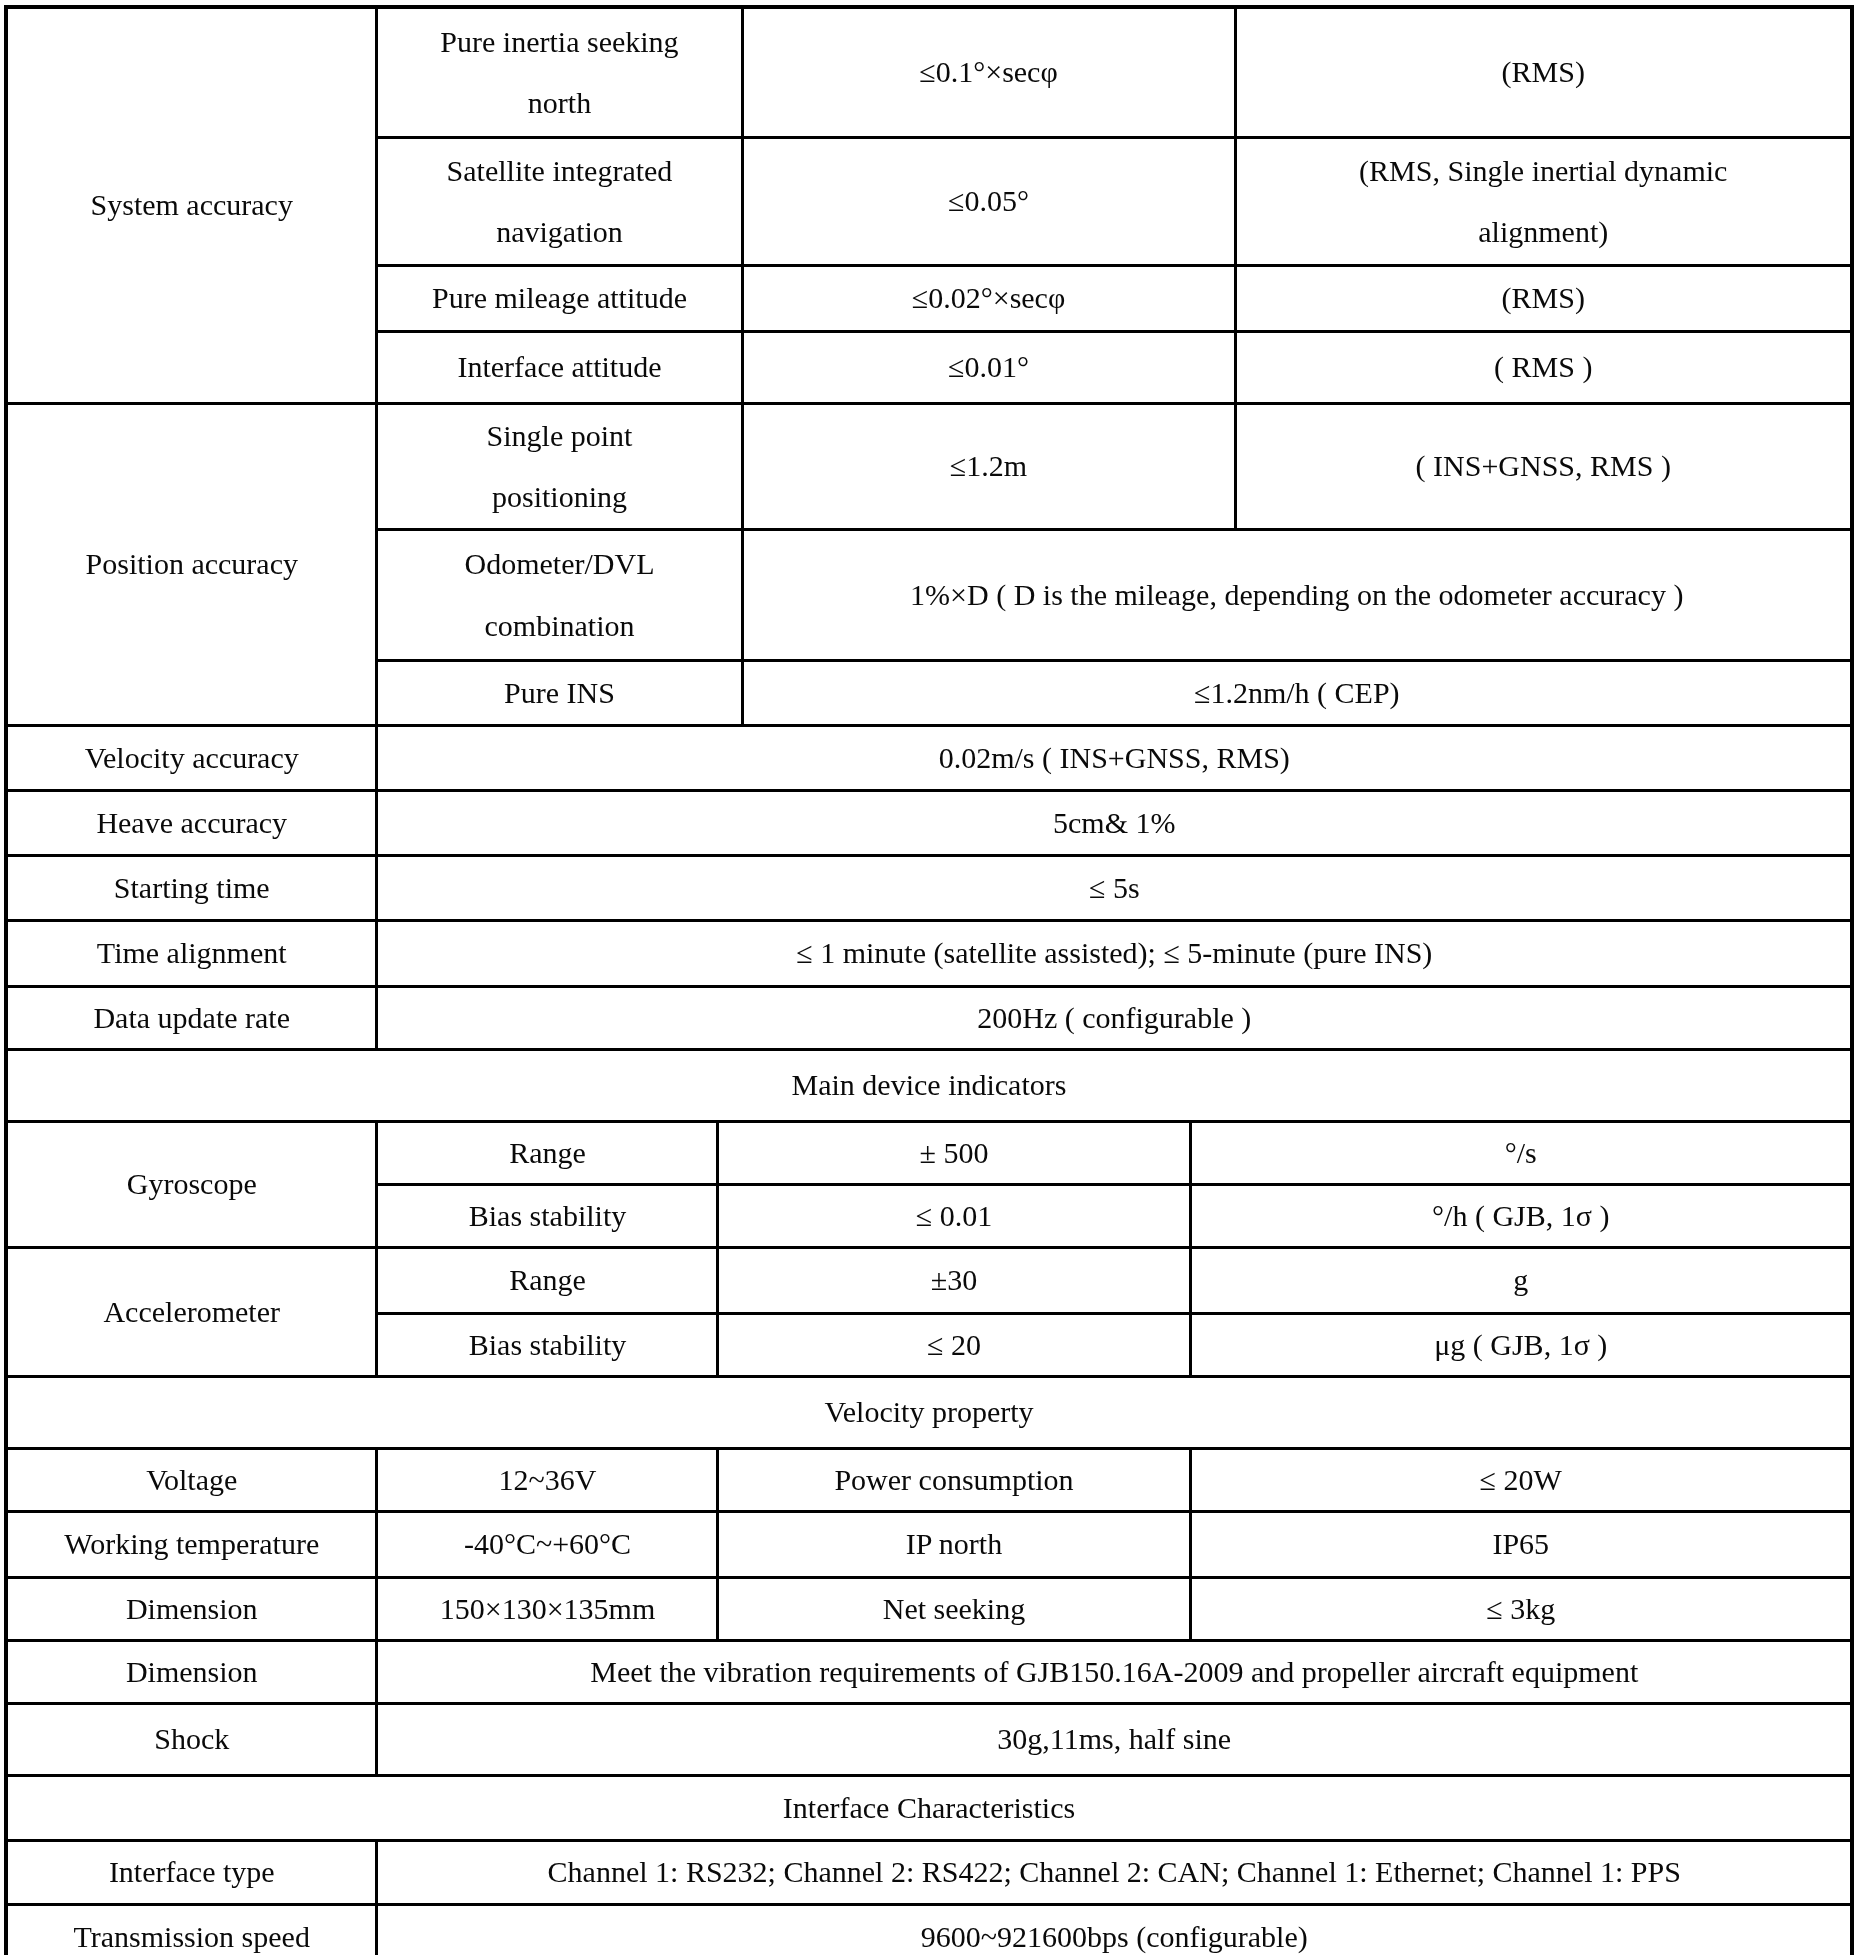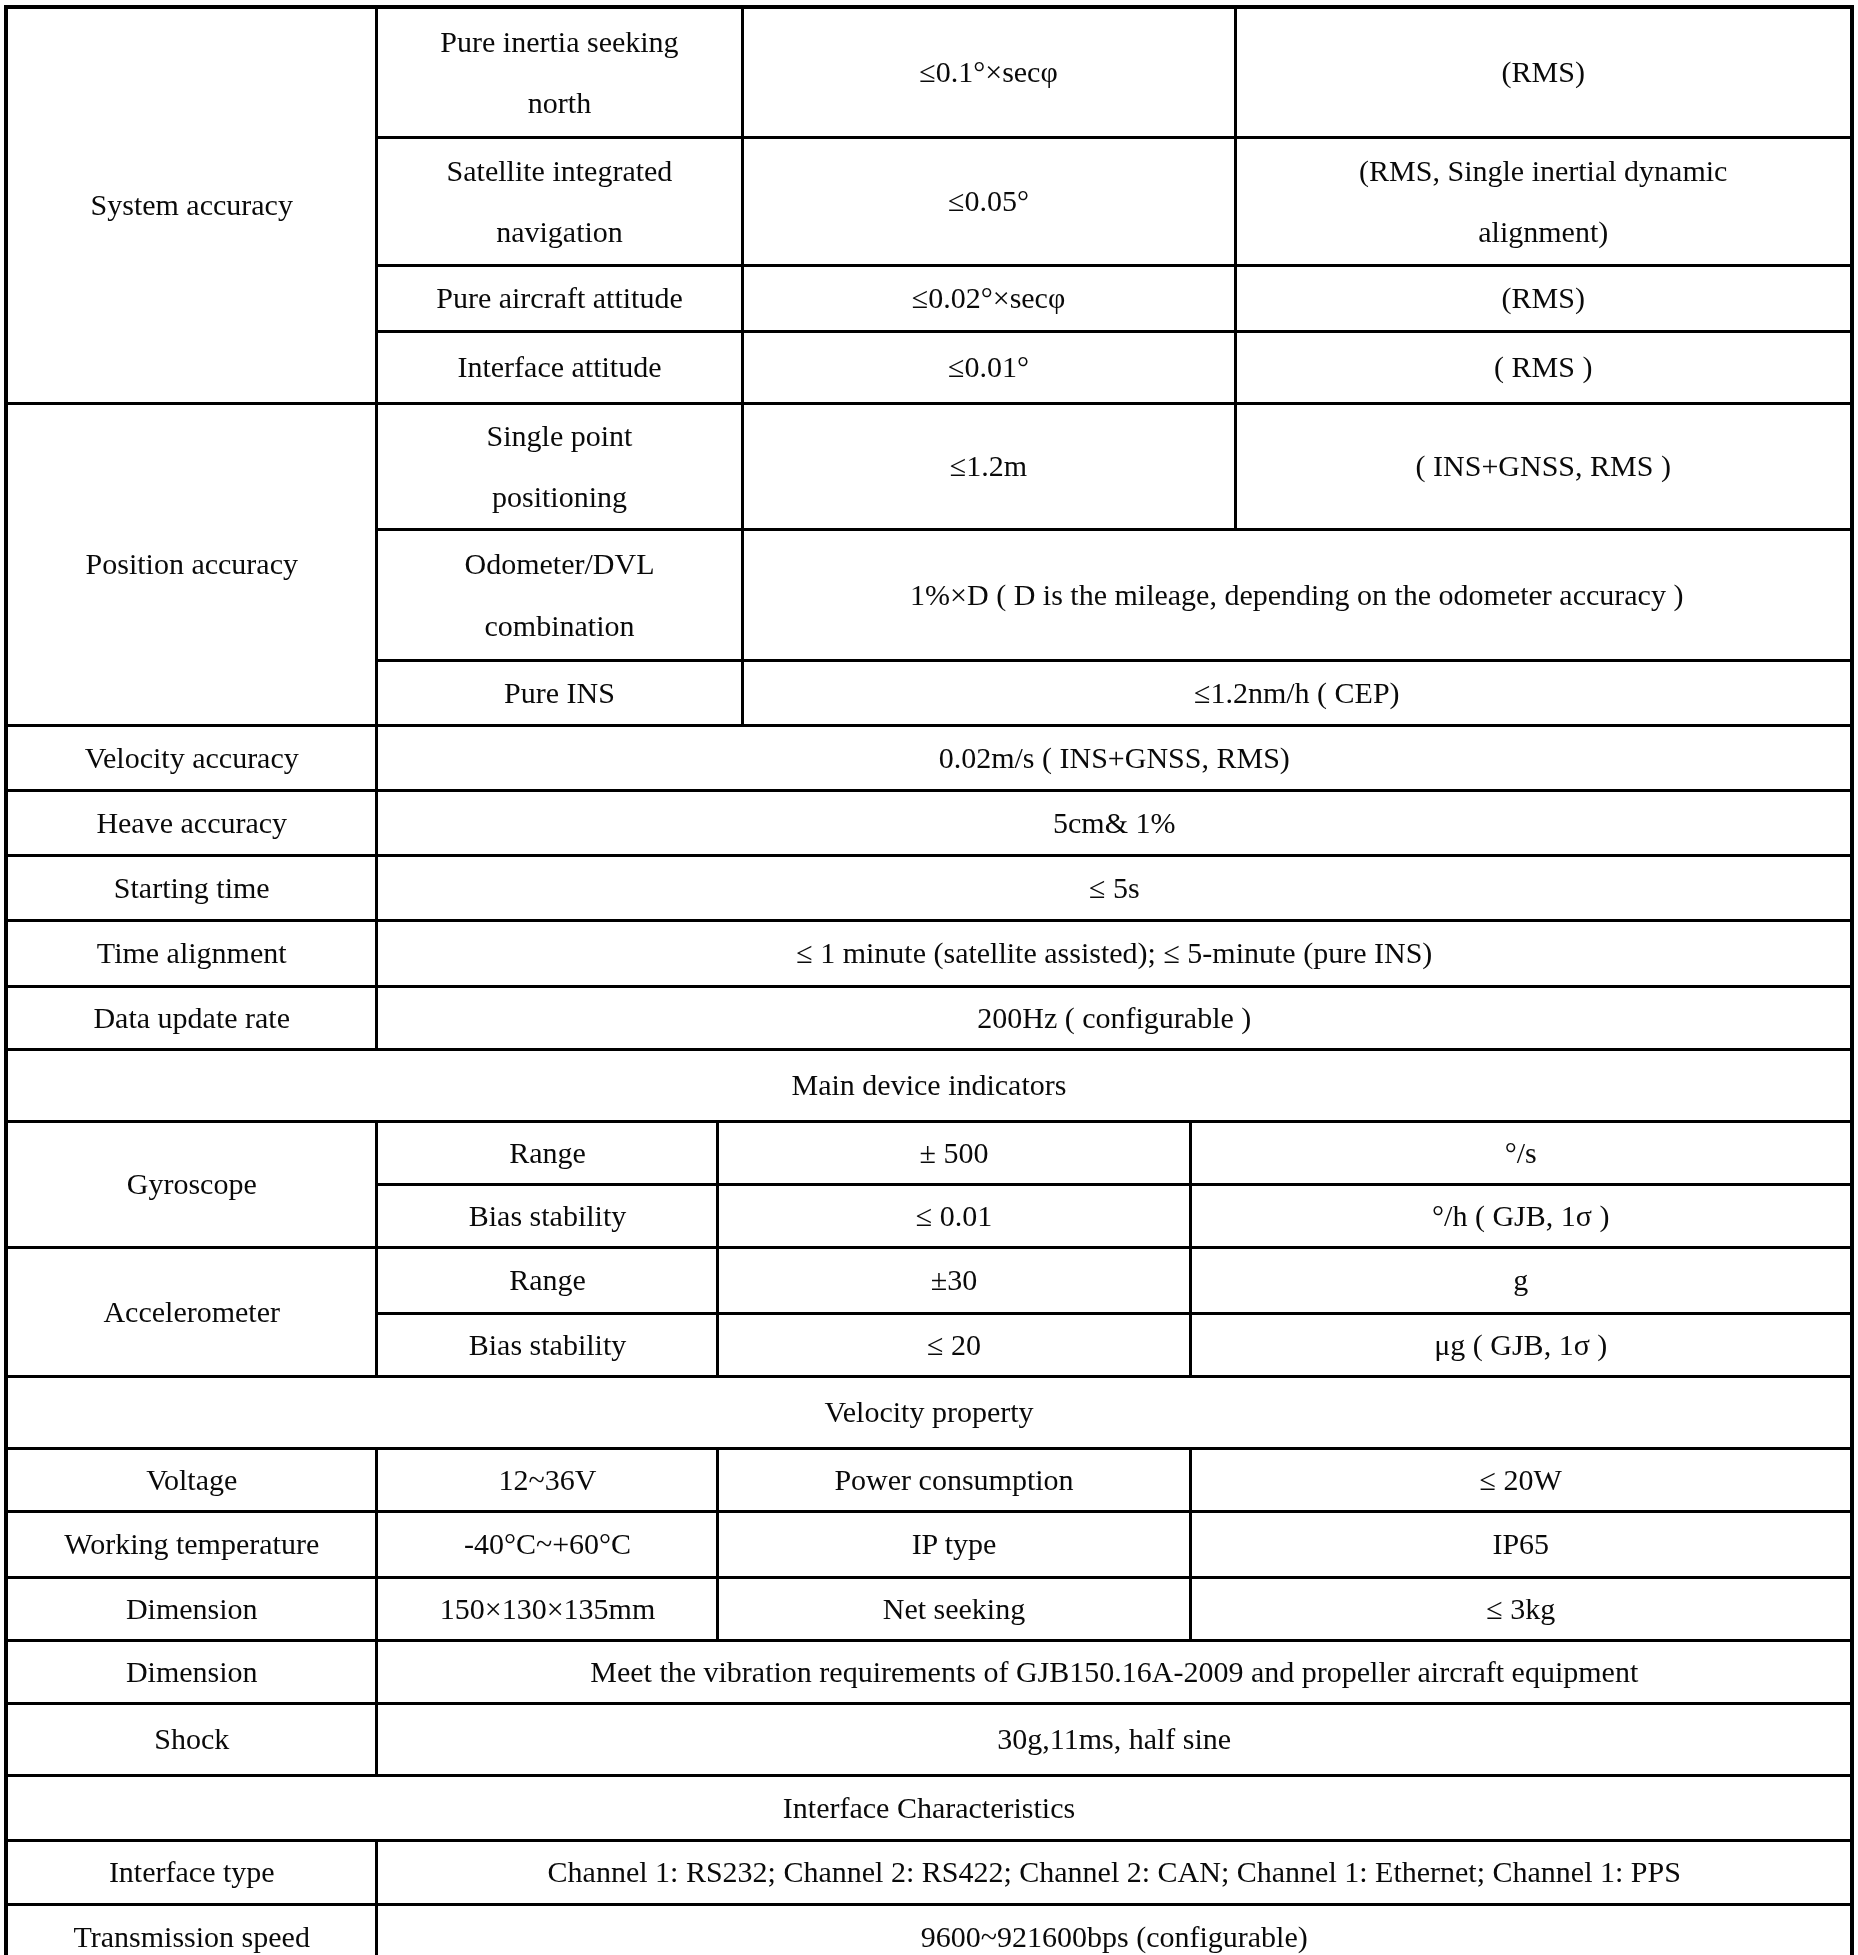--- a/index.html
+++ b/index.html
@@ -51,21 +51,21 @@
     <td>(RMS)</td>
   </tr>
   <tr style="height:128px">
     <td class="wrap2" colspan="2">Satellite integrated
 navigation</td>
     <td colspan="2">≤0.05°</td>
     <td class="wrap2">(RMS, Single inertial dynamic
 alignment)</td>
   </tr>
   <tr style="height:66px">
-    <td colspan="2">Pure aircraft attitude</td>
+    <td colspan="2">Pure mileage attitude</td>
     <td colspan="2">≤0.02°×secφ</td>
     <td>(RMS)</td>
   </tr>
   <tr style="height:72px">
     <td colspan="2">Interface attitude</td>
     <td colspan="2">≤0.01°</td>
     <td>( RMS )</td>
   </tr>
 
   <tr style="height:117px">
@@ -137,21 +137,21 @@
   </tr>
   <tr style="height:63px">
     <td>Voltage</td>
     <td>12~36V</td>
     <td colspan="2">Power consumption</td>
     <td colspan="2">≤ 20W</td>
   </tr>
   <tr style="height:66px">
     <td>Working temperature</td>
     <td>-40°C~+60°C</td>
-    <td colspan="2">IP type</td>
+    <td colspan="2">IP north</td>
     <td colspan="2">IP65</td>
   </tr>
   <tr style="height:63px">
     <td>Dimension</td>
     <td>150×130×135mm</td>
     <td colspan="2">Net seeking</td>
     <td colspan="2">≤ 3kg</td>
   </tr>
   <tr style="height:61px">
     <td>Dimension</td>

